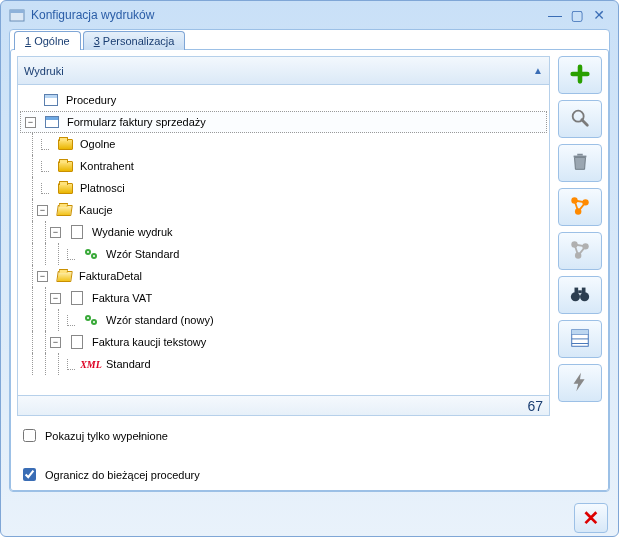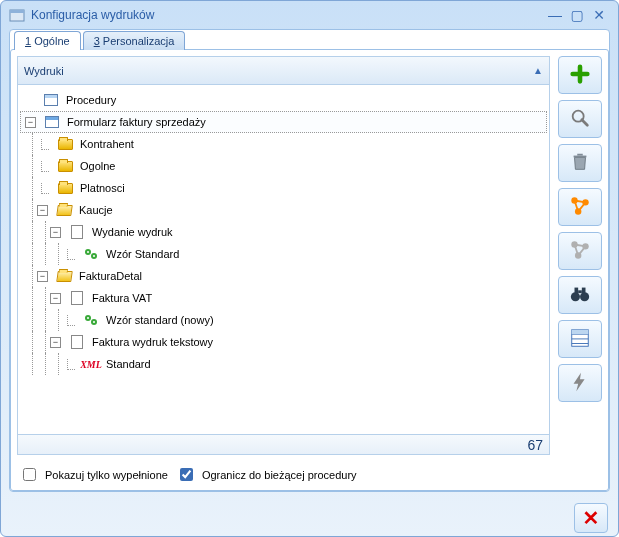--- a/index.html
+++ b/index.html
@@ -142,23 +142,22 @@
     height: 38px;
     border: 1px solid #9cc0e6;
     border-radius: 4px;
     background: linear-gradient(#f5faff, #d7e8f8);
     display:flex; align-items:center; justify-content:center;
     cursor: pointer;
   }
   .tbtn svg { width: 22px; height: 22px; }
   .checks {
     padding: 4px 2px 0 2px;
-    display:flex; flex-direction:row; gap:8px;
+    display:flex; flex-direction:column; gap:20px;
     color: #000;
-    align-items: center;
   }
   .chk { display:flex; align-items:center; gap:6px; cursor:pointer; }
   .chk input { width:13px; height:13px; accent-color:#3a6db5; }
   .bottombar {
     height: 36px;
     display:flex; justify-content:flex-end; align-items:center;
     padding: 0 10px;
   }
   .closebtn {
     width: 34px; height: 30px;
@@ -259,29 +258,29 @@
                   <span class="ic-form"></span>
                 </span>
                 <span class="label">Formularz faktury sprzedaży</span>
               </div>
               <div class="node">
                 <span class="indent"></span>
                 <span class="notoggle" style="border-left:1px dotted #999;border-bottom:1px dotted #999;height:11px;margin-left:8px;width:8px;"></span>
                 <span class="icon">
                   <span class="ic-folder"></span>
                 </span>
+                <span class="label">Ogolne</span>
+              </div>
+              <div class="node">
+                <span class="indent"></span>
+                <span class="notoggle" style="border-left:1px dotted #999;border-bottom:1px dotted #999;height:11px;margin-left:8px;width:8px;"></span>
+                <span class="icon">
+                  <span class="ic-folder"></span>
+                </span>
                 <span class="label">Kontrahent</span>
-              </div>
-              <div class="node">
-                <span class="indent"></span>
-                <span class="notoggle" style="border-left:1px dotted #999;border-bottom:1px dotted #999;height:11px;margin-left:8px;width:8px;"></span>
-                <span class="icon">
-                  <span class="ic-folder"></span>
-                </span>
-                <span class="label">Ogolne</span>
               </div>
               <div class="node">
                 <span class="indent"></span>
                 <span class="notoggle" style="border-left:1px dotted #999;border-bottom:1px dotted #999;height:11px;margin-left:8px;width:8px;"></span>
                 <span class="icon">
                   <span class="ic-folder"></span>
                 </span>
                 <span class="label">Platnosci</span>
               </div>
               <div class="node">
@@ -348,21 +347,21 @@
                 </span>
                 <span class="label">Wzór standard (nowy)</span>
               </div>
               <div class="node">
                 <span class="indent"></span>
                 <span class="indent"></span>
                 <span class="toggle">−</span>
                 <span class="icon">
                   <span class="ic-page"></span>
                 </span>
-                <span class="label">Faktura wydruk tekstowy</span>
+                <span class="label">Faktura kaucji tekstowy</span>
               </div>
               <div class="node">
                 <span class="indent"></span>
                 <span class="indent"></span>
                 <span class="indent"></span>
                 <span class="notoggle" style="border-left:1px dotted #999;border-bottom:1px dotted #999;height:11px;margin-left:8px;width:8px;"></span>
                 <span class="icon">
                   <span class="ic-xml">XML</span>
                 </span>
                 <span class="label">Standard</span>

